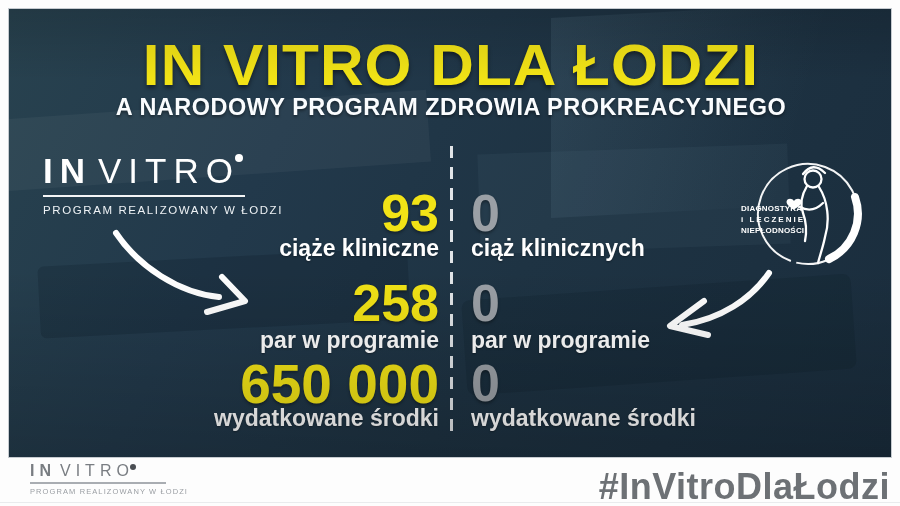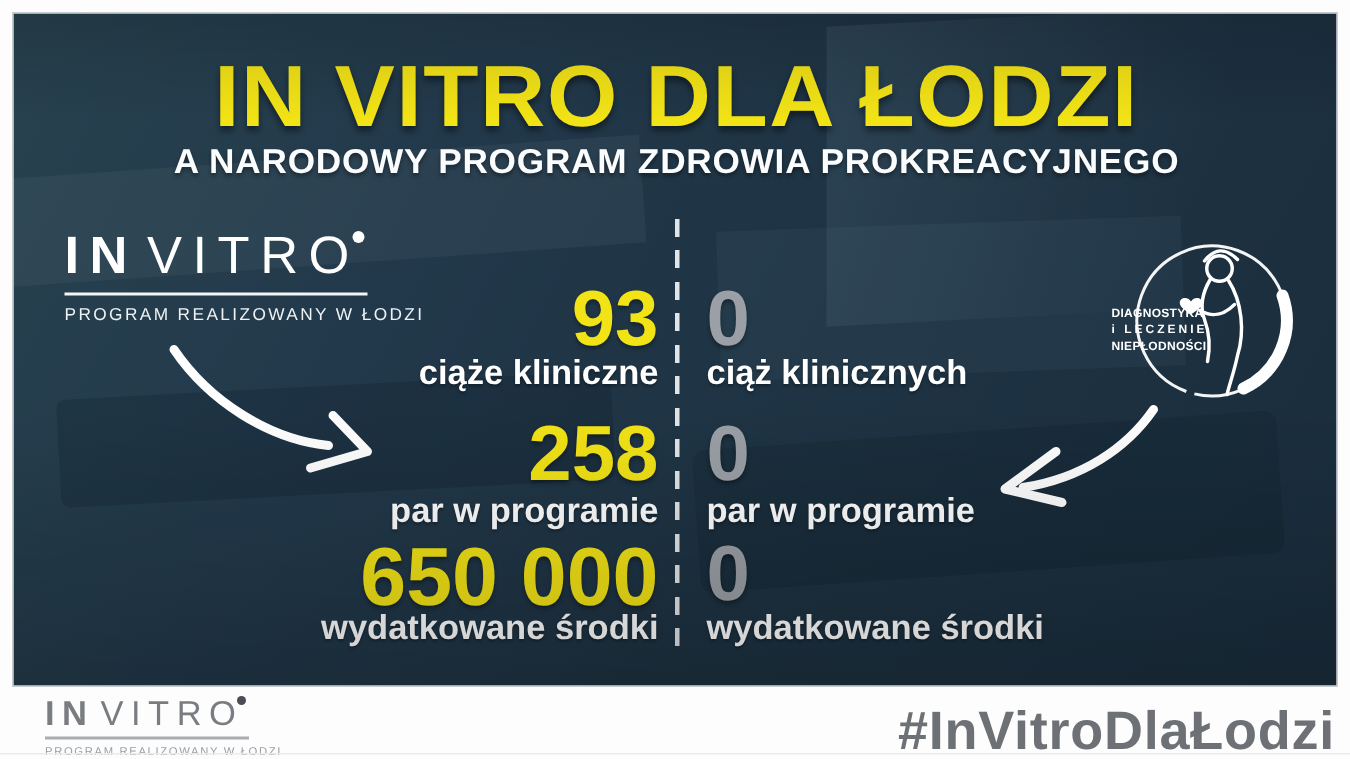--- a/index.html
+++ b/index.html
@@ -67,21 +67,21 @@
     opacity:.92;
   }
 
   
   .svg-abs { position:absolute; }
 
   
   .footer { position:absolute; left:0; top:458px; width:900px; height:48px; background:#fdfdfd; }
   .footer .edge-line { position:absolute; left:0; top:44px; width:900px; height:1px; background:#e9ebed; }
   .logo-iv2 { position:absolute; left:30px; top:4px; color:#7d8186; }
-  .logo-iv2 .name { font-size:23px; font-weight:400; letter-spacing:5px; white-space:nowrap; color:#797d82; }
+  .logo-iv2 .name { font-size:16px; font-weight:400; letter-spacing:5px; white-space:nowrap; color:#797d82; }
   .logo-iv2 .name .in { font-weight:700; margin-right:4px; }
   .logo-iv2 .dot2 { position:absolute; right:-2px; top:2px; width:6px; height:6px; border-radius:50%; background:#4a4e53; }
   .logo-iv2 .rule { width:136px; height:1.5px; background:#a9adb2; margin-top:2px; }
   .logo-iv2 .tagline { margin-top:3px; font-size:7.5px; letter-spacing:1.1px; color:#9a9ea3; white-space:nowrap; }
   .hashtag {
     position:absolute; right:10px; top:8px; font-size:36px; font-weight:700;
     color:#6d7175; letter-spacing:.5px; white-space:nowrap;
   }
 </style>
 </head>

